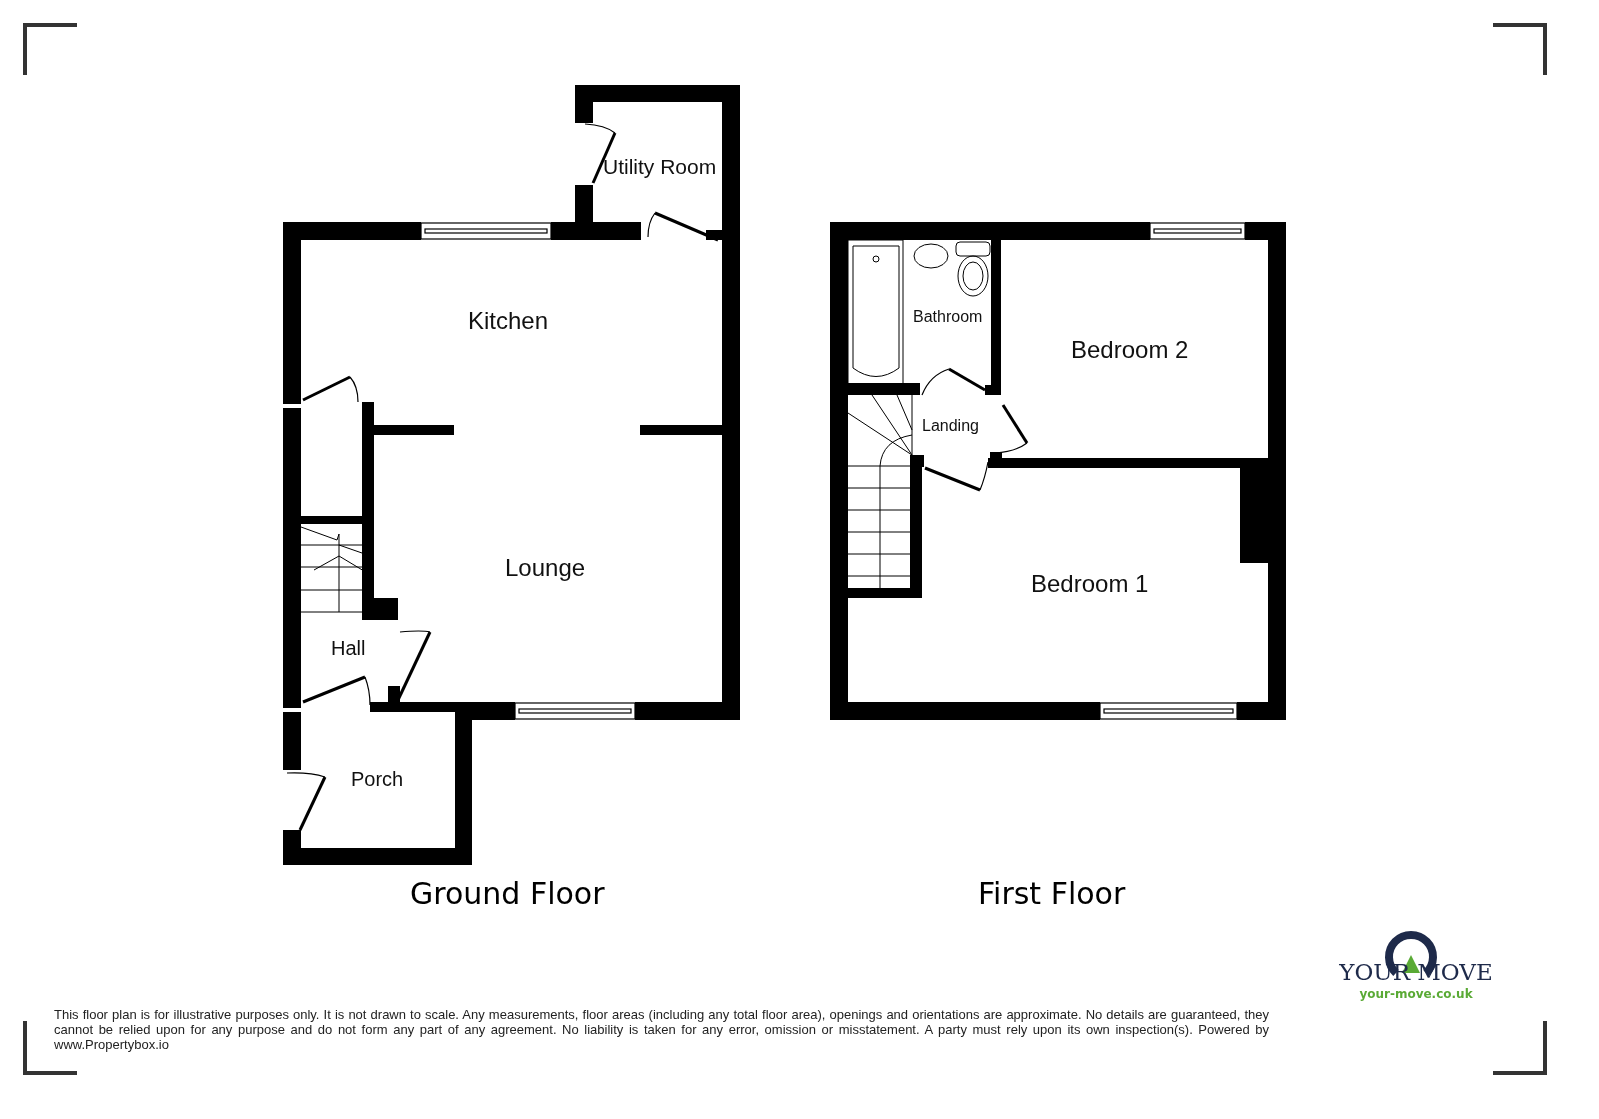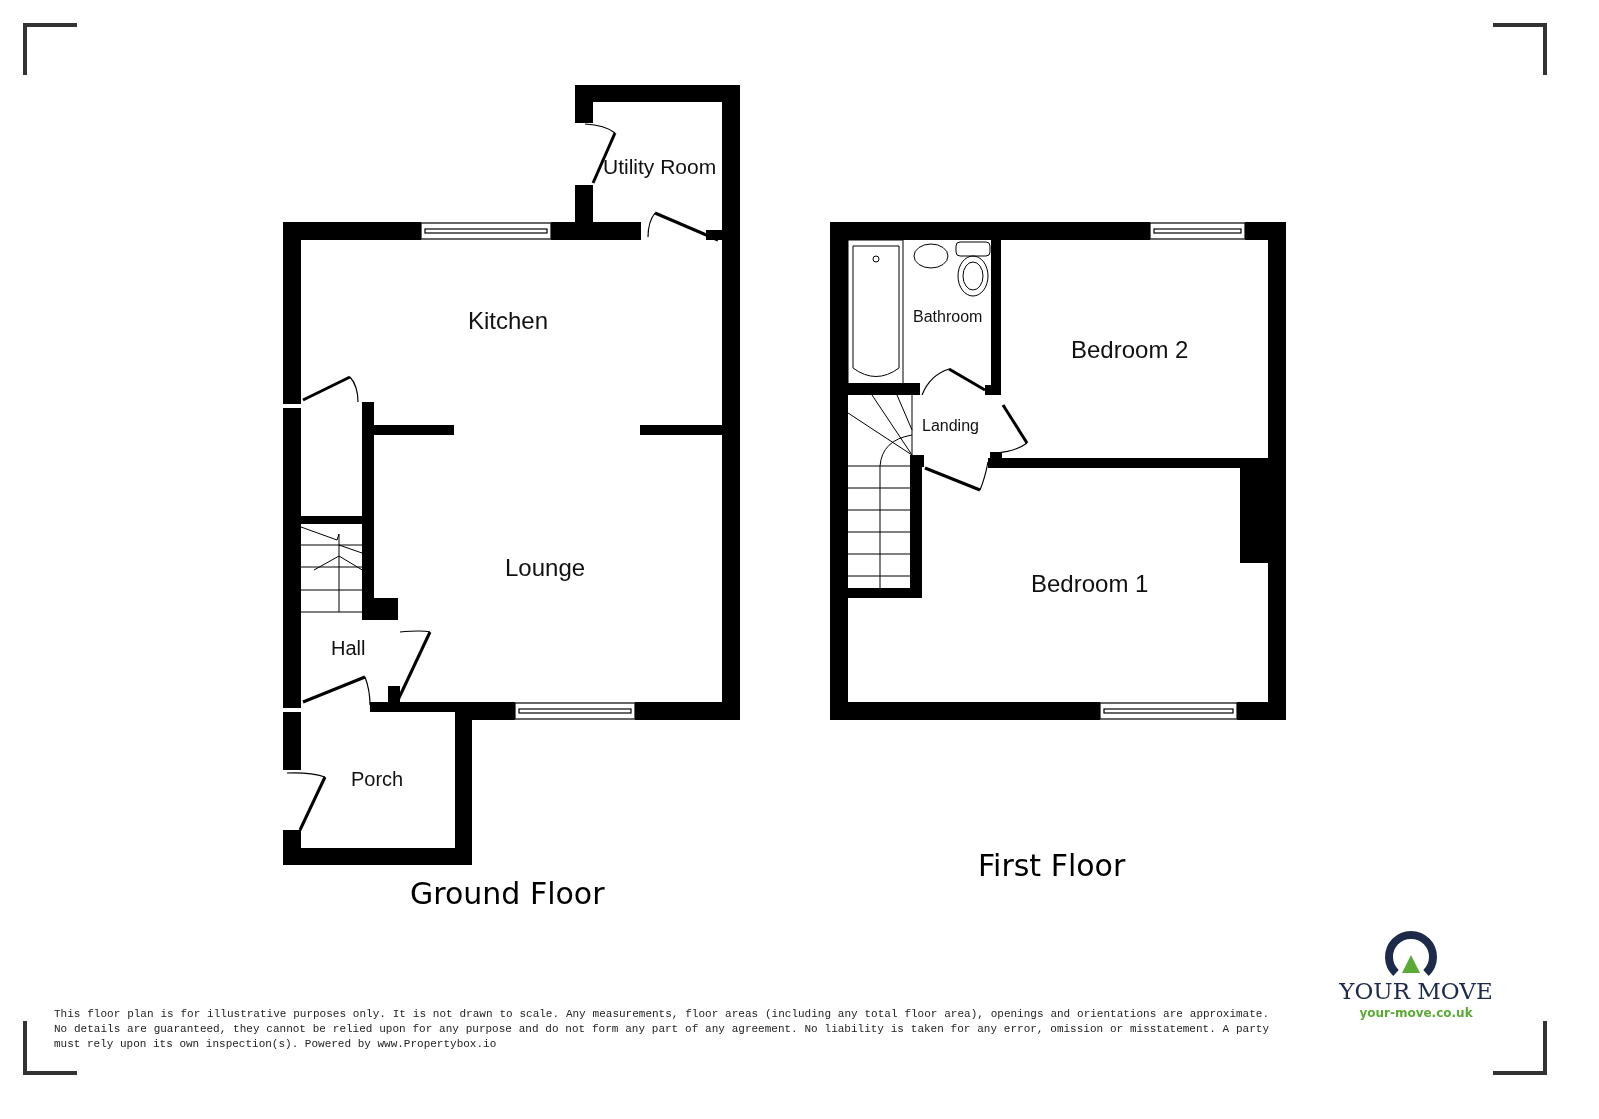--- a/index.html
+++ b/index.html
@@ -1,23 +1,23 @@
 <!DOCTYPE html>
 <html><head>
 <meta charset="utf-8">
 <style>
   html, body { margin:0; padding:0; background:#ffffff; }
   body { width:1599px; height:1119px; position:relative; overflow:hidden; font-family:"Liberation Sans", sans-serif; }
   #plan { position:absolute; left:0; top:0; }
   .room-label { font-family:"Liberation Sans", sans-serif; fill:#111; }
   .floor-title { position:absolute; font-family:"DejaVu Sans", sans-serif; font-size:30px; color:#000000; }
   #ground-title { left:410px; top:876px; }
-  #first-title { left:978px; top:848px; }
-  .disclaimer { position:absolute; left:54px; top:1007px; width:1215px; font-family:Liberation Mono, monospace; font-size:11px; line-height:15px; color:#222; text-align:justify; }
-  .logo { position:absolute; left:1336px; top:932px; width:160px; text-align:center; }
+  #first-title { left:978px; top:876px; }
+  .disclaimer { position:absolute; left:54px; top:1007px; width:1215px; font-family:Liberation Sans, sans-serif; font-size:13px; line-height:15px; color:#222; text-align:justify; }
+  .logo { position:absolute; left:1336px; top:913px; width:160px; text-align:center; }
   .logo-name { font-family:"DejaVu Serif", serif; font-size:23px; color:#1e2a4a; letter-spacing:0px; margin-top:2px; }
   .logo-url { font-family:"DejaVu Sans", sans-serif; font-size:12px; color:#5aaa35; font-weight:bold; margin-top:2px; }
 </style>
 </head>
 <body>
 
 <svg id="plan" width="1599" height="1119" viewBox="0 0 1599 1119" xmlns="http://www.w3.org/2000/svg">
 
   <g stroke="#333" stroke-width="4" fill="none">
     <polyline points="25,75 25,25 77,25"></polyline>

